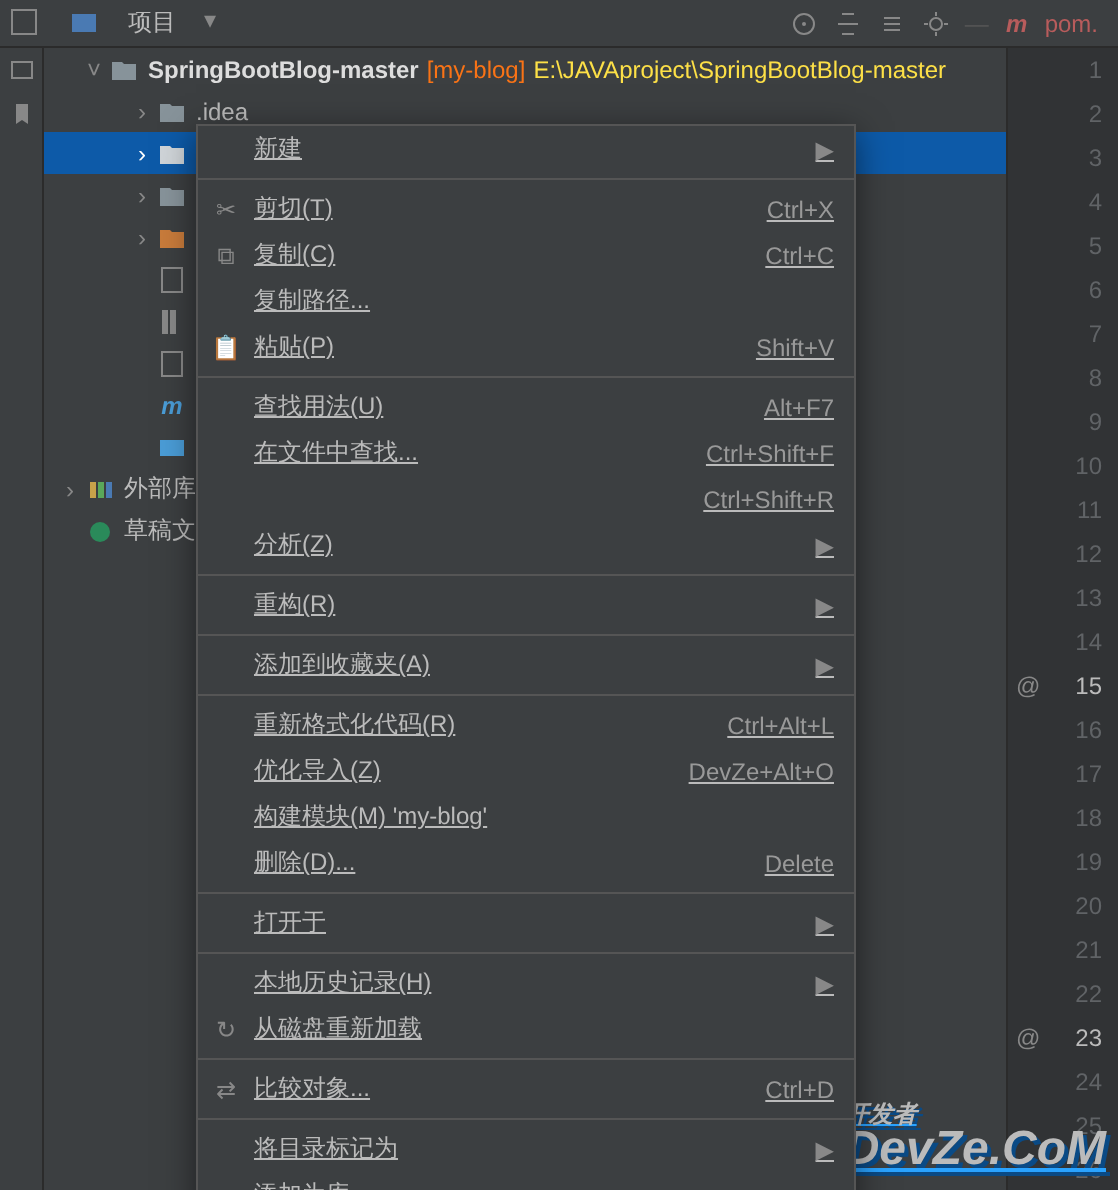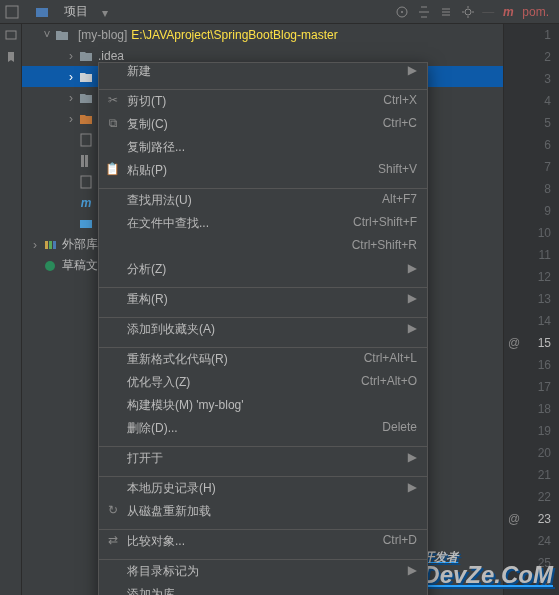--- a/index.html
+++ b/index.html
@@ -1,38 +1,38 @@
 <!DOCTYPE html>
 <html><head>
 <meta charset="utf-8">
 <style>
 * { margin:0; padding:0; box-sizing:border-box; font-family:"Microsoft YaHei",Arial,sans-serif; font-size:12px; color:#bbb; }
 body { width:559px; height:595px; background:#3c3f41; overflow:hidden; position:relative; }
 .top-toolbar { height:24px; background:#3c3f41; border-bottom:1px solid #2b2b2b; display:flex; align-items:center; padding:0 4px; }
-.top-toolbar .left { display:flex; align-items:flex-end; gap:14px; }
+.top-toolbar .left { display:flex; align-items:flex-start; gap:14px; }
 .top-toolbar .right { margin-left:auto; display:flex; align-items:center; gap:6px; padding-right:6px; }
 .icon { display:inline-flex; align-items:center; justify-content:center; width:16px; height:16px; }
 .main { display:flex; height:calc(100% - 24px); }
 .left-rail { width:22px; background:#3c3f41; border-right:1px solid #2b2b2b; }
 .left-rail .rail-btn { height:22px; display:flex; align-items:center; justify-content:center; }
 .tree-panel { flex:1; background:#3c3f41; position:relative; }
 .tree-row { height:21px; display:flex; align-items:center; padding-left:6px; white-space:nowrap; }
 .tree-row.selected { background:#0d5aa8; }
 .tree-row .chev { width:14px; text-align:center; color:#888; }
 .tree-row .fld { margin-right:4px; }
 .tree-row.depth0 { padding-left:6px; }
 .tree-row.depth1 { padding-left:18px; }
 .tree-row.depth2 { padding-left:42px; }
-.tree-row .branch { color:#a3a3a3; margin-left:4px; }
+.tree-row .branch { color:#f97316; margin-left:4px; }
 .tree-row .path { color:#fde047; margin-left:4px; }
 .gutter { width:56px; background:#313335; border-left:1px solid #2b2b2b; }
 .gutter .ln { height:22px; display:flex; align-items:center; justify-content:flex-end; padding-right:8px; color:#606366; position:relative; }
 .gutter .ln .mark { position:absolute; left:4px; color:#888; }
 .context-menu { position:absolute; left:98px; top:62px; width:330px; background:#3c3f41; border:1px solid #555; box-shadow:0 4px 16px rgba(0,0,0,.5); z-index:10; }
-.menu-item { height:23px; display:flex; padding:0 10px 0 28px; position:relative; }
+.menu-item { height:23px; display:flex; align-items:center; padding:0 10px 0 28px; position:relative;text-decoration:underline; }
 .menu-item .mi-icon { position:absolute; left:6px; width:16px; text-align:center; color:#888; }
 .menu-item .mi-short { margin-left:auto; color:#999; }
 .menu-item .mi-arrow { margin-left:auto; color:#888; }
 .menu-sep { height:1px; background:#555; margin:3px 0; }
 .watermark { position:absolute; right:6px; bottom:8px; font-size:30px; font-weight:bold; font-style:italic; line-height:1; color:#2aa3ff; text-shadow:2px 2px 0 #0a4a85; pointer-events:none;text-decoration:underline; }
 .watermark .wm2 { font-size:24px; }
 .proj-title { font-weight:bold; color:#ddd; }
 .orange-icon svg path, .orange-icon svg rect { fill:#c87b3b; }
 .pom-label { color:#b85c5c; }
 </style>
@@ -99,20 +99,21 @@
   </div>
 
   <div class="tree-panel">
     <div class="tree-row depth1">
       <span class="chev">˅</span>
       <span class="icon fld">
           <svg width="14" height="12">
             <path d="M1 2h5l1 1h6v8H1z" fill="#87939a"></path>
           </svg>
         </span>
+      <span class="proj-title">SpringBootBlog-master</span>
       <span class="branch">[my-blog]</span>
       <span class="path">E:\JAVAproject\SpringBootBlog-master</span>
     </div>
     <div class="tree-row depth2">
       <span class="chev">›</span>
       <span class="icon fld">
           <svg width="14" height="12">
             <path d="M1 2h5l1 1h6v8H1z" fill="#87939a"></path>
           </svg>
         </span>
@@ -295,21 +296,21 @@
       <span>添加到收藏夹(A)</span>
       <span class="mi-arrow">▶</span>
     </div>
   <div class="menu-sep"></div>
   <div class="menu-item">
       <span>重新格式化代码(R)</span>
       <span class="mi-short">Ctrl+Alt+L</span>
     </div>
   <div class="menu-item">
       <span>优化导入(Z)</span>
-      <span class="mi-short">Ctrl+Alt+O</span>
+      <span class="mi-short">DevZe+Alt+O</span>
     </div>
   <div class="menu-item">
       <span>构建模块(M) 'my-blog'</span>
     </div>
   <div class="menu-item">
       <span>删除(D)...</span>
       <span class="mi-short">Delete</span>
     </div>
   <div class="menu-sep"></div>
   <div class="menu-item">

